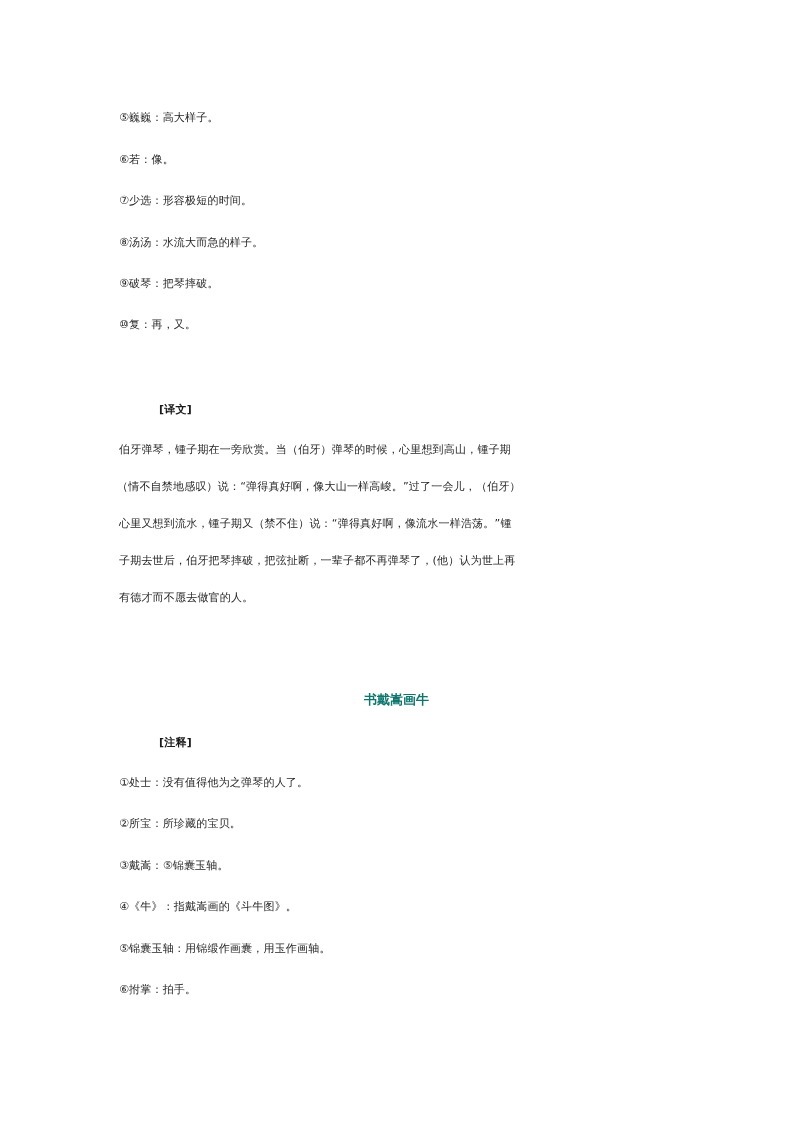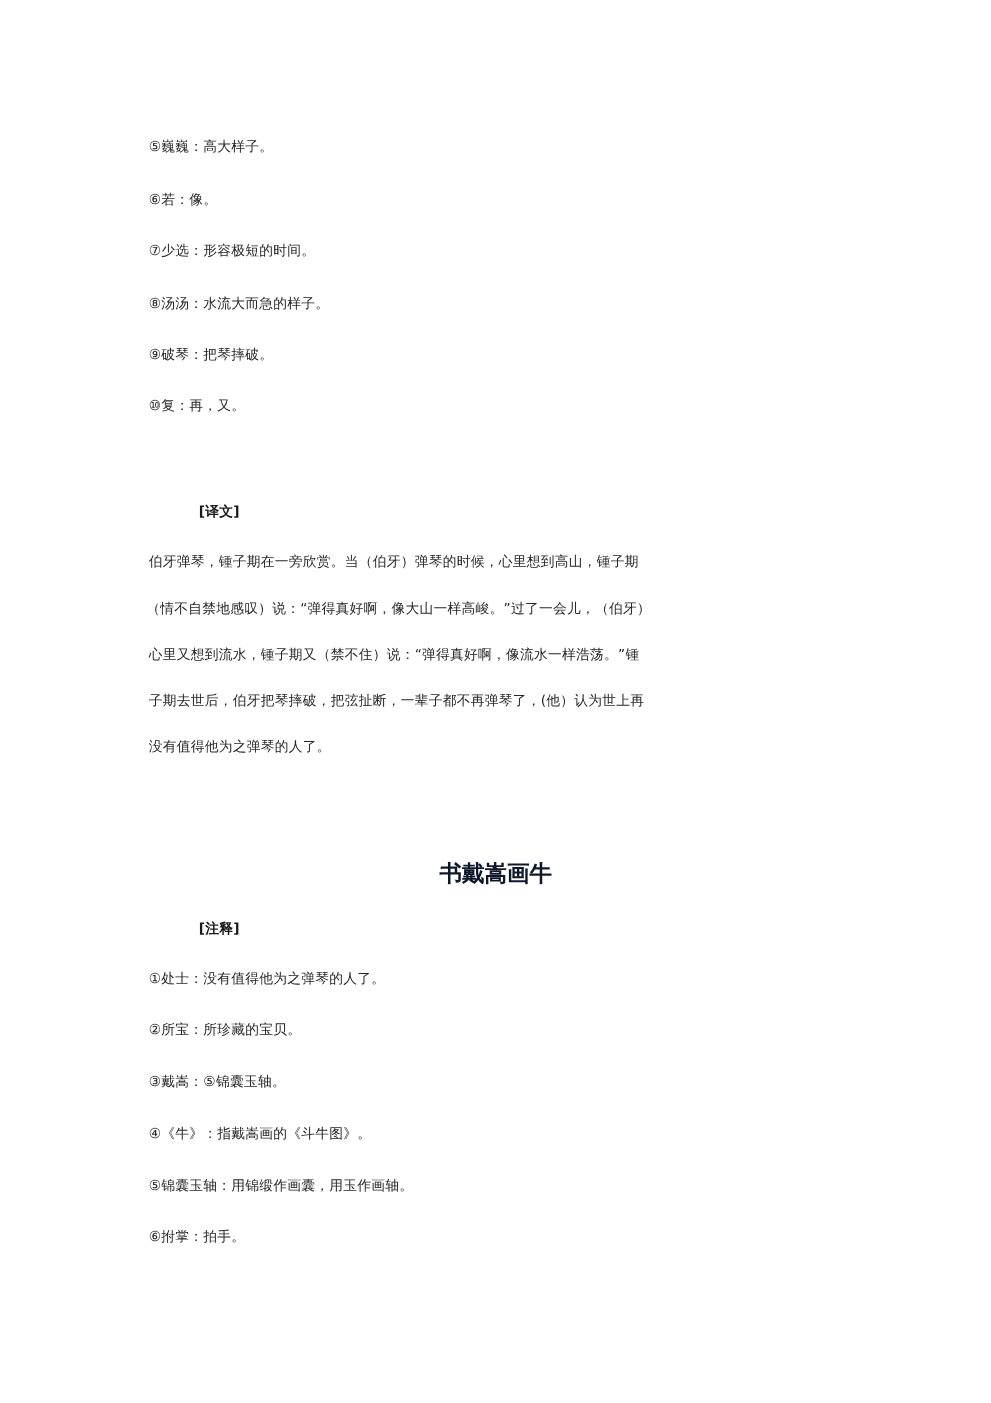--- a/index.html
+++ b/index.html
@@ -1,41 +1,41 @@
 <!DOCTYPE html>
 <html><head>
 <meta charset="utf-8">
 <style>
   html, body { margin: 0; padding: 0; background: #ffffff; }
   body { width: 793px; height: 1122px; position: relative; overflow: hidden;
          font-family: "DejaVu Sans", "Liberation Sans", sans-serif; color: #222222; }
   .page { position: absolute; left: 0; top: 0; width: 793px; height: 1122px; }
   .line { position: absolute; left: 119px; font-size: 11px; line-height: 20px; white-space: nowrap; color: #262626; letter-spacing: 0.2px; }
   .bold { font-weight: bold; color: #1a1a1a; margin-left: 40px; }
-  .title { position: absolute; left: 0; width: 793px; text-align: center; font-size: 18px; font-weight: bold; line-height: 20px; color: #0f172a; padding-left: 0; }
+  .title { position: absolute; left: 0; width: 793px; text-align: center; font-size: 13px; font-weight: bold; line-height: 20px; color: #0f766e; padding-left: 0; }
 </style>
 </head>
 <body>
 
 <div class="page">
 
   <div class="line" style="top:108px">⑤巍巍：高大样子。</div>
   <div class="line" style="top:150px">⑥若：像。</div>
   <div class="line" style="top:191px">⑦少选：形容极短的时间。</div>
   <div class="line" style="top:233px">⑧汤汤：水流大而急的样子。</div>
   <div class="line" style="top:274px">⑨破琴：把琴摔破。</div>
   <div class="line" style="top:315px">⑩复：再，又。</div>
 
   <div class="line bold" style="top:400px">[译文]</div>
 
   <div class="line" style="top:440px">伯牙弹琴，锺子期在一旁欣赏。当（伯牙）弹琴的时候，心里想到高山，锺子期</div>
   <div class="line" style="top:477px; left:117px">（情不自禁地感叹）说：“弹得真好啊，像大山一样高峻。”过了一会儿，（伯牙）</div>
   <div class="line" style="top:514px">心里又想到流水，锺子期又（禁不住）说：“弹得真好啊，像流水一样浩荡。”锺</div>
   <div class="line" style="top:551px">子期去世后，伯牙把琴摔破，把弦扯断，一辈子都不再弹琴了，(他）认为世上再</div>
-  <div class="line" style="top:588px">没有值得他为之弹琴的人了。</div>
+  <div class="line" style="top:588px">有德才而不愿去做官的人。</div>
 
   <div class="title" style="top:690px">书戴嵩画牛</div>
 
   <div class="line bold" style="top:733px">[注释]</div>
 
   <div class="line" style="top:773px">①处士：没有值得他为之弹琴的人了。</div>
   <div class="line" style="top:814px">②所宝：所珍藏的宝贝。</div>
   <div class="line" style="top:856px">③戴嵩：⑤锦囊玉轴。</div>
   <div class="line" style="top:897px">④《牛》：指戴嵩画的《斗牛图》。</div>
   <div class="line" style="top:939px">⑤锦囊玉轴：用锦缎作画囊，用玉作画轴。</div>

